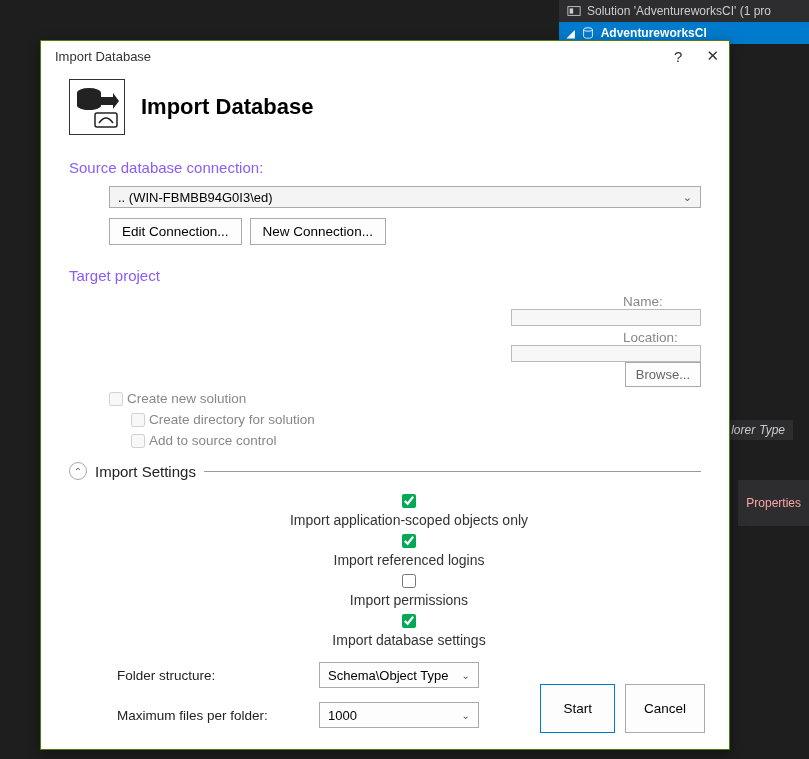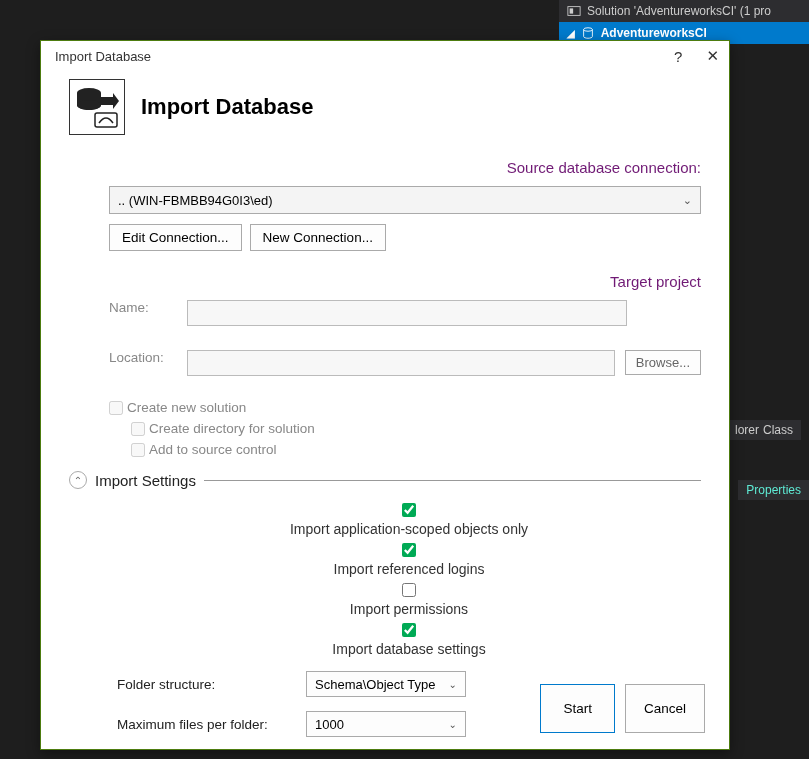--- a/index.html
+++ b/index.html
@@ -6,66 +6,66 @@
   body { width: 809px; height: 759px; background: #1e1e1e; position: relative; overflow: hidden; }
 
   
   .sol-explorer { position: absolute; top: 0; right: 0; width: 250px; }
   .sol-header { background: #2d2d30; color: #ccc; font-size: 12px; padding: 4px 8px; display: flex; align-items: center; gap: 6px; }
   .sol-selected { background: #007acc; color: #fff; font-size: 12px; padding: 4px 8px; display: flex; align-items: center; gap: 6px; font-weight: bold; }
   .sol-icon { width: 14px; height: 14px; display: inline-block; }
   .arrow-expand { color: #fff; font-size: 10px; }
 
   
-  .side-tabs { position: absolute; right: 8px; top: 420px; display: flex; gap: 4px; color: #ccc; font-size: 12px; background: #2d2d30; padding: 3px 8px; }
-  .properties-tab { position: absolute; right: 0; top: 480px; color: #5eead4; font-size: 12px; background: #2d2d30; padding: 3px 8px; }
+  .side-tabs { position: absolute; right: 16px; top: 420px; display: flex; gap: 4px; color: #ccc; font-size: 12px; background: #2d2d30; padding: 3px 8px; font-style: italic; }
+  .properties-tab { position: absolute; right: 0; top: 480px; color: #fca5a5; font-size: 12px; background: #2d2d30; padding: 16px 8px; }
 
   
   .dialog { position: absolute; left: 40px; top: 40px; width: 690px; height: 710px; background: #fff; border: 1px solid #4d7c0f; box-shadow: 0 4px 12px rgba(0,0,0,0.4); }
   .dlg-titlebar { display: flex; align-items: center; justify-content: space-between; padding: 6px 10px 2px 14px; font-size: 13px; color: #333; }
   .dlg-title-left { }
   .dlg-title-right { display: flex; align-items: center; gap: 24px; font-size: 15px; }
   .dlg-help, .dlg-close { cursor: pointer; }
 
   .dlg-body { padding: 12px 28px 16px 28px; }
   .dlg-header { display: flex; align-items: center; gap: 16px; margin-bottom: 24px; }
   .db-icon { width: 56px; height: 56px; border: 1px solid #333; display: flex; align-items: center; justify-content: center; }
   .db-icon svg { width: 48px; height: 48px; }
   .dlg-heading { font-size: 22px; font-weight: 600; color: #000; }
 
-  .section-label { font-size: 15px; color: #701a75; margin-bottom: 10px; text-align: right; }
+  .section-label { font-size: 15px; color: #8b5cf6; margin-bottom: 10px; }
   .indent { margin-left: 40px; }
 
-  .conn-dropdown { width: 100%; height: 28px; background: #f4f4f4; border: 1px solid #aaa; font-size: 13px; padding: 0 8px; display: flex; align-items: center; justify-content: space-between; cursor: pointer; }
+  .conn-dropdown { width: 100%; height: 22px; background: #f4f4f4; border: 1px solid #aaa; font-size: 13px; padding: 0 8px; display: flex; align-items: center; justify-content: space-between; cursor: pointer; }
   .conn-dropdown .chev { font-size: 11px; color: #555; }
 
   .btn-row { display: flex; gap: 8px; margin-top: 10px; margin-bottom: 22px; }
   .btn { border: 1px solid #aaa; background: #fdfdfd; padding: 5px 12px; font-size: 13.5px; cursor: pointer; }
 
   .target-grid { margin-left: 40px; }
-  .target-row { display: flex; align-items: flex-start; margin-bottom: 24px; }
+  .target-row { display: flex; align-items: flex-end; margin-bottom: 4px; flex-direction: column; }
   .target-row .lbl { width: 78px; font-size: 13.5px; color: #888; }
   .target-row input[type=text] { flex: 1; height: 26px; border: 1px solid #bbb; background: #f7f7f7; padding: 0 6px; font-size: 13px; }
   .browse-btn { margin-left: 10px; border: 1px solid #aaa; background: #fdfdfd; padding: 4px 10px; font-size: 13px; color: #666; cursor: pointer; }
 
   .check-row { display: flex; align-items: center; gap: 4px; margin-bottom: 6px; font-size: 13.5px; color: #333; }
   .check-row.disabled { color: #888; }
   .check-row input[type=checkbox] { width: 14px; height: 14px; }
   .indent2 { margin-left: 22px; }
 
   .import-settings-header { display: flex; align-items: center; gap: 8px; margin-top: 14px; margin-bottom: 14px; }
   .collapse-chev { width: 18px; height: 18px; border: 1px solid #aaa; border-radius: 50%; display: flex; align-items: center; justify-content: center; font-size: 10px; color: #666; cursor: pointer; }
   .settings-title { font-size: 15px; color: #222; }
   .rule { flex: 1; height: 1px; background: #999; }
 
   .settings-body { margin-left: 48px; }
   .settings-body .check-row { font-size: 14px; flex-direction: column; }
   .settings-body input[type=checkbox] { accent-color: #0a5; }
 
-  .opt-row { display: flex; align-items: center; gap: 19px; margin-top: 14px; font-size: 13.5px; }
+  .opt-row { display: flex; align-items: center; gap: 32px; margin-top: 14px; font-size: 13.5px; }
   .opt-row .lbl2 { width: 170px; color: #222; }
   .select-box { width: 160px; height: 26px; border: 1px solid #aaa; background: #fdfdfd; font-size: 13px; padding: 0 8px; display: flex; align-items: center; justify-content: space-between; cursor: pointer; }
   .select-box .chev { font-size: 10px; color: #555; }
 
   .dlg-footer { position: absolute; bottom: 16px; right: 24px; display: flex; gap: 10px; }
   .btn-primary { border: 1.5px solid #007acc; background: #fdfdfd; padding: 16px 22px; font-size: 13.5px; cursor: pointer; }
   .btn-cancel { border: 1px solid #aaa; background: #fdfdfd; padding: 4px 18px; font-size: 13.5px; cursor: pointer; }
 </style>
 </head>
 <body>
@@ -87,21 +87,21 @@
           <ellipse cx="8" cy="4" rx="5" ry="2" fill="none" stroke="#fff"></ellipse>
           <path d="M3 4v8c0 1.1 2.2 2 5 2s5-.9 5-2V4" fill="none" stroke="#fff"></path>
         </svg>
     </span>
     <span>AdventureworksCI</span>
   </div>
 </div>
 
 <div class="side-tabs">
   <span>lorer</span>
-  <span>Class</span>
+  <span>Type</span>
 </div>
 <div class="properties-tab">
   <span>Properties</span>
 </div>
 
 <div class="dialog">
   <div class="dlg-titlebar">
     <span class="dlg-title-left">Import Database</span>
     <div class="dlg-title-right">
       <span class="dlg-help">?</span>

